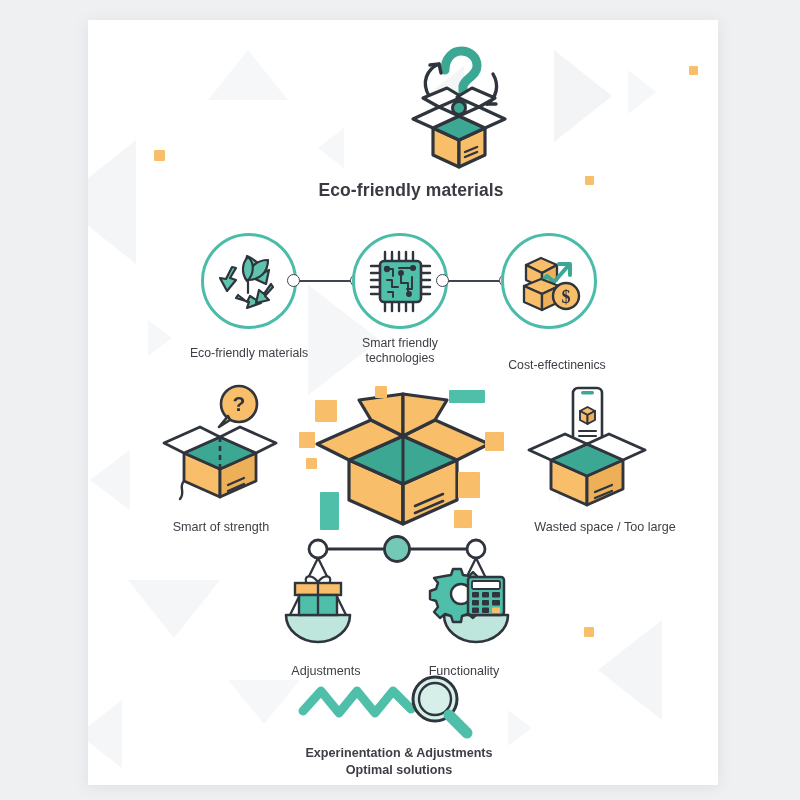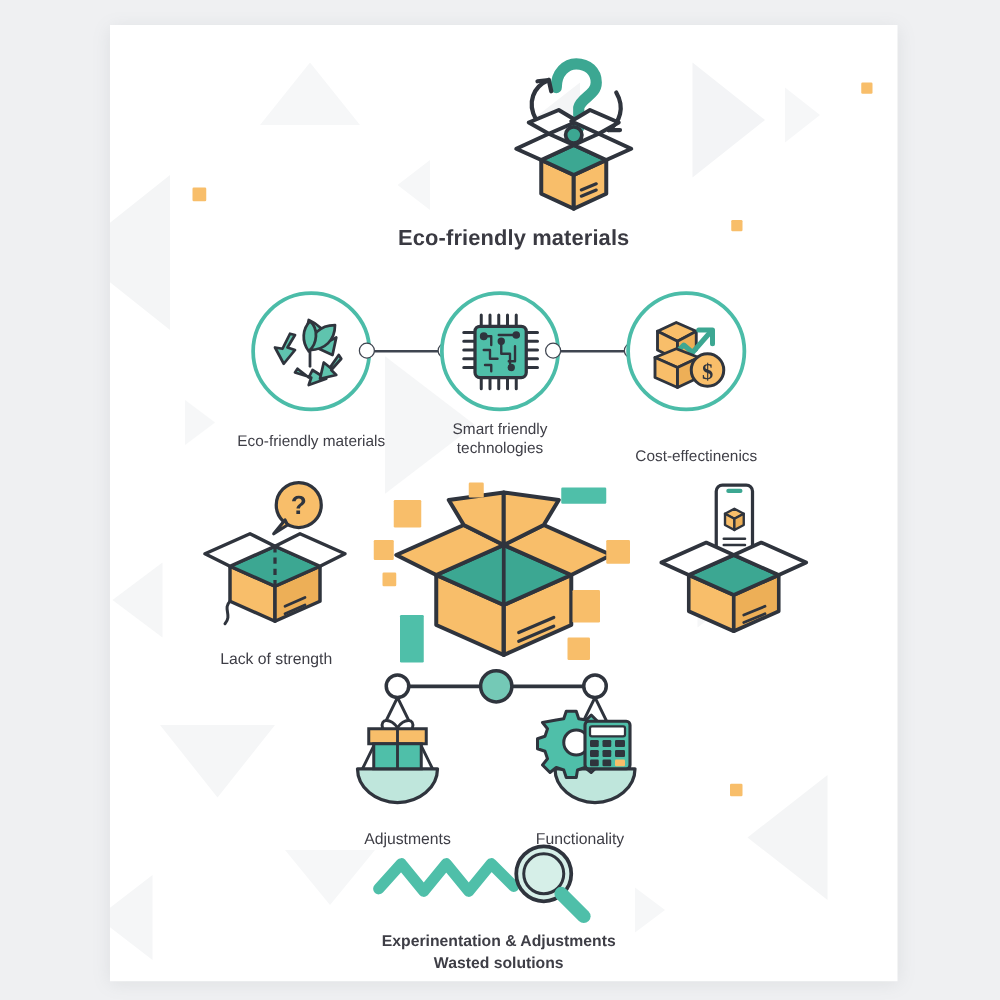--- a/index.html
+++ b/index.html
@@ -215,21 +215,21 @@
 
       <path d="M62 54 L62 86" stroke="#2f343d" stroke-width="2.6" stroke-dasharray="5 4"></path>
 
       <path d="M26 98 C20 104 28 109 22 116" fill="none" stroke="#2f343d" stroke-width="2.4" stroke-linecap="round"></path>
       <g stroke="#2f343d" stroke-width="2.2" stroke-linecap="round">
         <path d="M70 102 L86 95"></path>
             <path d="M70 108 L86 101"></path>
       </g>
     </svg>
   </div>
-  <div class="lbl lbl-big" style="left:48px;top:500px;width:170px;">Lack of strength</div>
+  <div class="lbl lbl-big" style="left:48px;top:500px;width:170px;">Smart of strength</div>
 
   <div class="ico" style="left:215px;top:368px;">
     <svg width="200" height="138" viewBox="0 0 200 138">
       <g stroke="#2f343d" stroke-width="3.2" stroke-linejoin="round">
         <path d="M46 72 L100 96 L100 136 L46 112 Z" fill="#F8BE6A"></path>
         <path d="M154 72 L100 96 L100 136 L154 112 Z" fill="#F8BE6A"></path>
         <path d="M46 72 L100 48 L154 72 L100 96 Z" fill="#3CA792"></path>
         <path d="M46 72 L14 56 L68 32 L100 48 Z" fill="#F8BE6A"></path>
         <path d="M154 72 L186 56 L132 32 L100 48 Z" fill="#F8BE6A"></path>
         <path d="M68 32 L56 12 L100 6 L100 48 Z" fill="#F8BE6A"></path>
@@ -275,20 +275,21 @@
         <path d="M31 74 L67 58 L103 74 L67 90 Z" fill="#3CA792"></path>
         <path d="M31 74 L9 64 L45 48 L67 58 Z" fill="#ffffff"></path>
         <path d="M103 74 L125 64 L89 48 L67 58 Z" fill="#ffffff"></path>
       </g>
       <g stroke="#2f343d" stroke-width="2.2" stroke-linecap="round">
         <path d="M75 106 L92 99"></path>
             <path d="M75 112 L92 105"></path>
       </g>
     </svg>
   </div>
+  <div class="lbl lbl-big" style="left:412px;top:500px;width:210px;">Wasted space / Too large</div>
 
   <div class="ico" style="left:194px;top:513px;">
     <svg width="230" height="128" viewBox="0 0 230 128">
 
       <path d="M36 16 L115 16 L194 16" stroke="#2f343d" stroke-width="3" fill="none" stroke-linecap="round"></path>
       <circle cx="115" cy="16" r="12.5" fill="#74C9B6" stroke="#2f343d" stroke-width="2.8"></circle>
       <circle cx="36" cy="16" r="9" fill="#ffffff" stroke="#2f343d" stroke-width="2.8"></circle>
       <circle cx="194" cy="16" r="9" fill="#ffffff" stroke="#2f343d" stroke-width="2.8"></circle>
 
       <path d="M36 25 L8 82 M36 25 L64 82" stroke="#2f343d" stroke-width="2.3" fill="none"></path>
@@ -334,17 +335,17 @@
       <path d="M6 38 L24 18 L42 40 L60 18 L78 40 L96 18 L114 36" fill="none" stroke="#4FBFA9" stroke-width="9" stroke-linecap="round" stroke-linejoin="round"></path>
       <circle cx="138" cy="26" r="22" fill="#D6EFE8" stroke="#2f343d" stroke-width="3"></circle>
       <circle cx="138" cy="26" r="16" fill="none" stroke="#2f343d" stroke-width="2.4"></circle>
       <path d="M152 42 L170 60" stroke="#4FBFA9" stroke-width="11" stroke-linecap="round"></path>
       <path d="M152 42 L170 60" stroke="#2f343d" stroke-width="2.6" fill="none" stroke-linecap="round" opacity="0"></path>
       <path d="M150 40 L169 59" stroke="#2f343d" stroke-width="2.6" fill="none" stroke-linecap="round" opacity="0"></path>
     </svg>
   </div>
   <div class="lbl lbl-big" style="left:116px;top:725px;width:390px;line-height:17px;font-weight:bold;">
     <span>Experinentation &amp; Adjustments</span><br>
-    <span>Wasted solutions</span>
+    <span>Optimal solutions</span>
   </div>
 
  </div>
 </div>
 
 </body></html>

